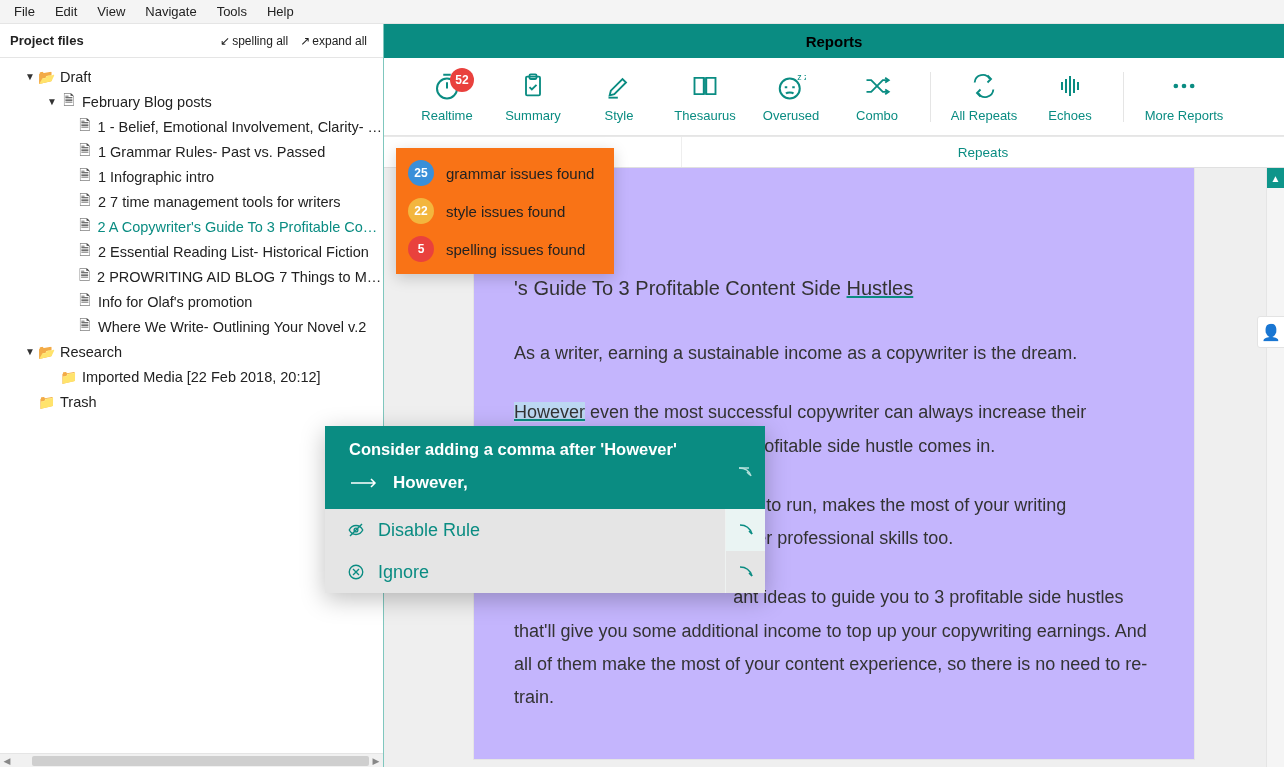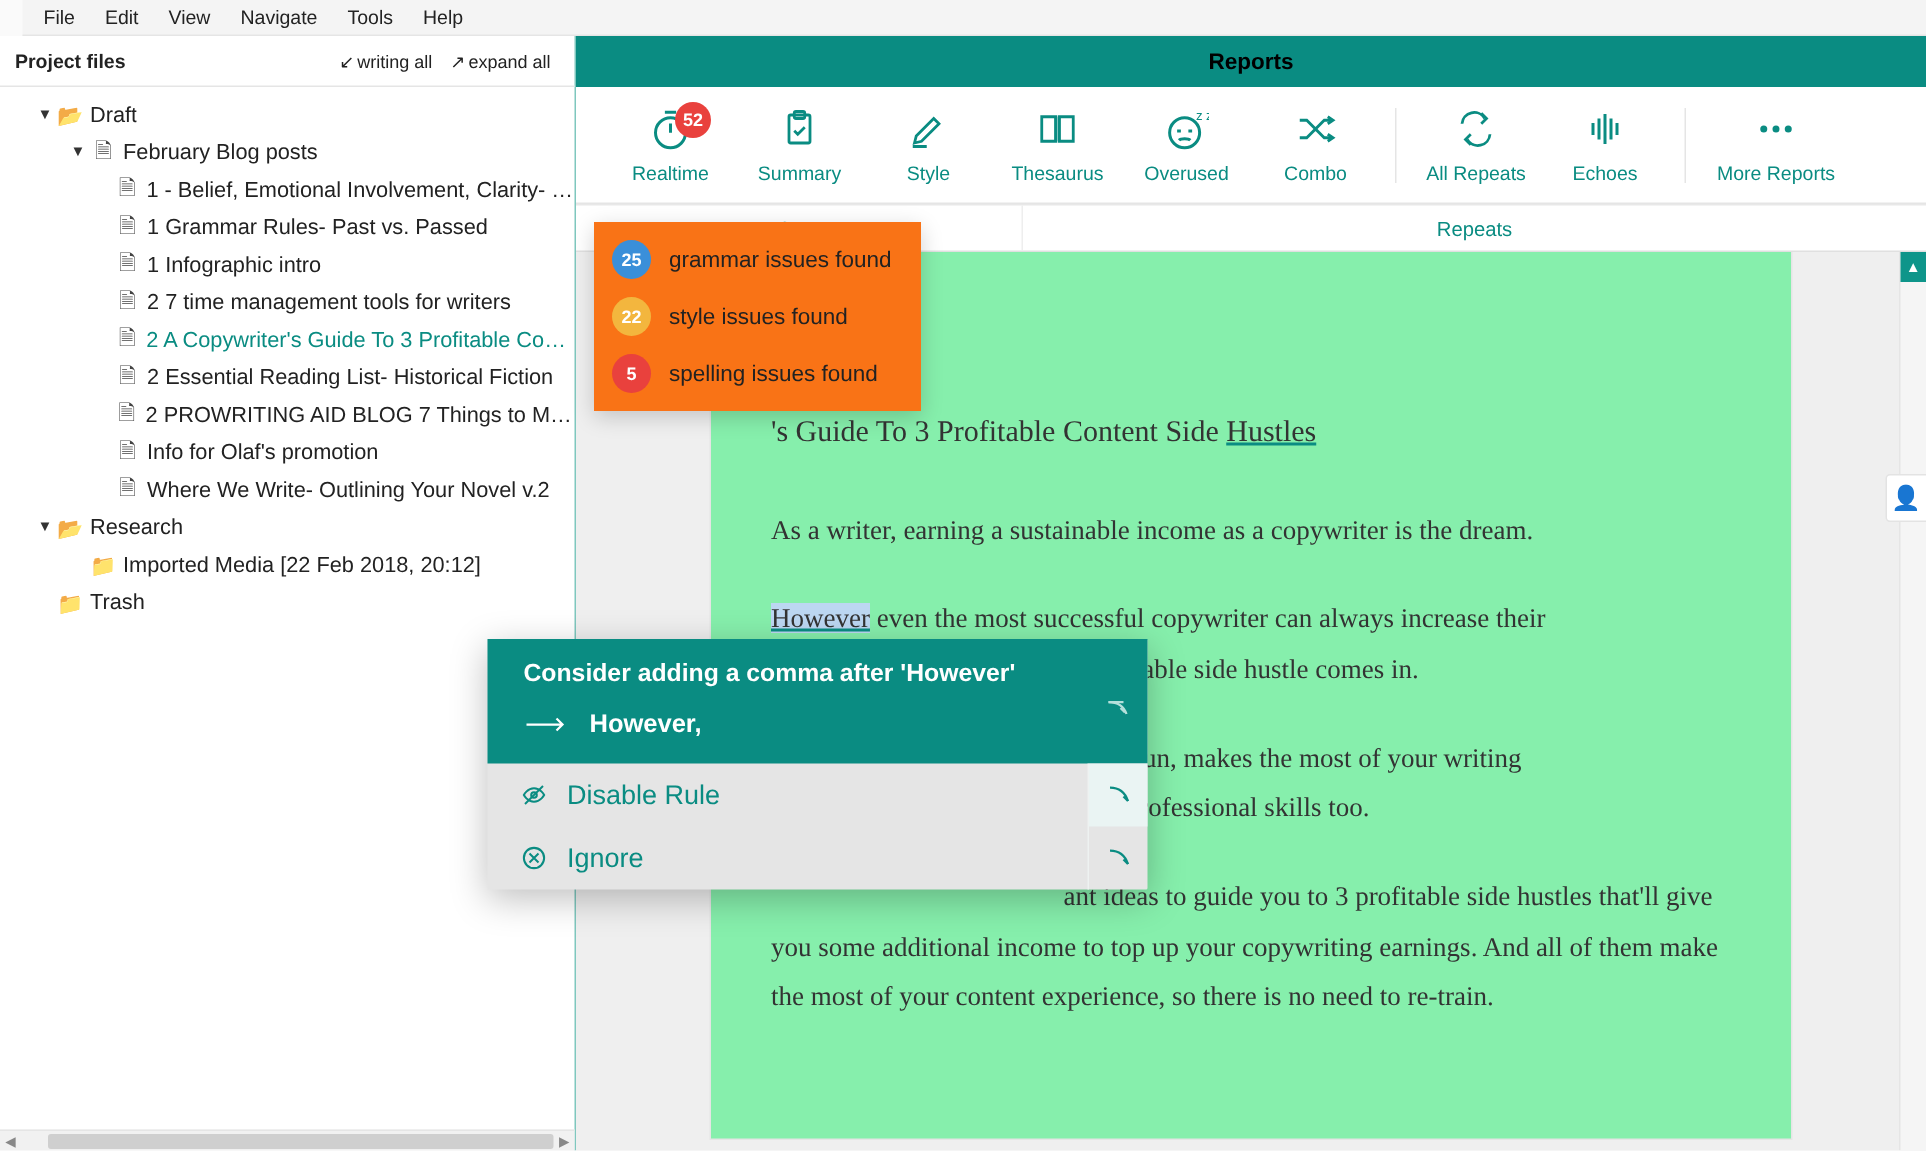--- a/index.html
+++ b/index.html
@@ -1,20 +1,20 @@
 <!DOCTYPE html>
 <html><head>
 <meta charset="utf-8">
 <style>
   * { box-sizing: border-box; margin: 0; padding: 0; }
   html, body { height: 100%; font-family: "Segoe UI", Arial, sans-serif; font-size: 14px; color: #222; background: #fafafa; }
   body { display: flex; flex-direction: column; width: 1284px; height: 767px; overflow: hidden; }
 
   
-  .menubar { display: flex; align-items: center; padding: 2px 4px; background: #f4f4f4; border-bottom: 1px solid #e5e5e5; font-size: 13px; margin-left: 15px; }
+  .menubar { display: flex; align-items: center; padding: 2px 4px; background: #f4f4f4; border-bottom: 1px solid #e5e5e5; font-size: 13px; }
   .menubar .mitem { padding: 2px 10px; cursor: pointer; }
 
   
   .main { flex: 1; display: flex; min-height: 0; }
 
   
   .sidebar { width: 384px; border-right: 1px solid #7fc7be; display: flex; flex-direction: column; background: #fff; }
   .sidebar-head { display: flex; align-items: center; height: 34px; padding: 0 10px; border-bottom: 1px solid #e5e5e5; }
   .sidebar-head .title { font-weight: 600; font-size: 13px; }
   .sidebar-head .spacer { flex: 1; }
@@ -40,21 +40,21 @@
   .tbtn .tlabel { margin-top: 6px; }
   .tbtn.wide { width: 100px; }
   .tsep { width: 1px; height: 50px; background: #e5e5e5; margin: 0 10px; }
   .badge { position: absolute; top: -2px; left: 46px; background: #e9413d; color: #fff; font-size: 12px; font-weight: 600; width: 24px; height: 24px; border-radius: 50%; display: flex; align-items: center; justify-content: center; }
 
   .subnav { height: 32px; background: #fff; border-top: 1px solid #e8e8e8; border-bottom: 1px solid #e0e0e0; display: flex; font-size: 13.5px; color: #0a8c82; }
   .subnav .snitem { flex: 0 0 auto; width: 298px; display: flex; align-items: center; justify-content: center; cursor: pointer; border-right: 1px solid #eee; }
   .subnav .snitem:last-child { border-right: none; }
 
   .editor-wrap { flex: 1; background: #efefef; display: flex; justify-content: center; overflow: hidden; position: relative; }
-  .paper { margin-top: 0; width: 720px; background: #86efac; padding: 50px 40px 80px 40px; font-size: 18px; line-height: 1.85; color: #333; box-shadow: 0 0 0 1px #e5e5e5; position: relative; top: -8px; font-family: Liberation Serif, serif; }
+  .paper { margin-top: 0; width: 720px; background: #c4b5fd; padding: 50px 40px 80px 40px; font-size: 18px; line-height: 1.85; color: #333; box-shadow: 0 0 0 1px #e5e5e5; position: relative; top: -8px; }
   .paper .u { text-decoration: underline; text-decoration-color: #0a8c82; text-decoration-thickness: 2px; }
   .paper .sel { background: #bcd7f2; }
   .paper p { margin: 0 0 26px 0; }
 
   .vscroll { position: absolute; right: 0; top: 0; width: 18px; bottom: 0; background: #f5f5f5; border-left: 1px solid #e5e5e5; }
   .vscroll .vsbtn { height: 20px; display: flex; align-items: center; justify-content: center; background: #0e958a; color: #fff; font-size: 10px; }
   .userbtn { position: absolute; right: -1px; top: 148px; width: 28px; height: 32px; background: #fff; border: 1px solid #e3e3e3; border-radius: 3px 0 0 3px; display: flex; align-items: center; justify-content: center; color: #0a8c82; font-size: 16px; cursor: pointer; }
 
   .statusbar { height: 20px; background: #fafafa; border-top: 1px solid #e5e5e5; display: flex; align-items: center; justify-content: flex-end; padding: 0 10px; font-size: 12.5px; color: #222; }
 
@@ -95,21 +95,21 @@
 </div>
 
 <div class="main">
 
   <div class="sidebar">
     <div class="sidebar-head">
       <span class="title">Project files</span>
       <span class="spacer"></span>
       <span class="actbtn">
         <span>↙</span>
-        <span>writing all</span>
+        <span>spelling all</span>
       </span>
       <span class="actbtn">
         <span>↗</span>
         <span>expand all</span>
       </span>
     </div>
 
     <div class="tree">
       <div class="trow ind1">
         <span class="arrow">▼</span>

